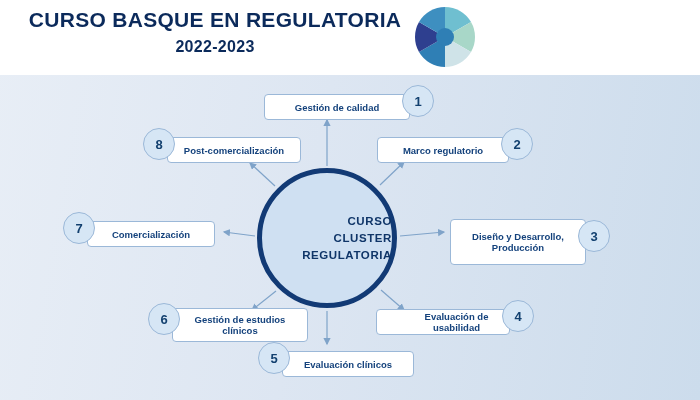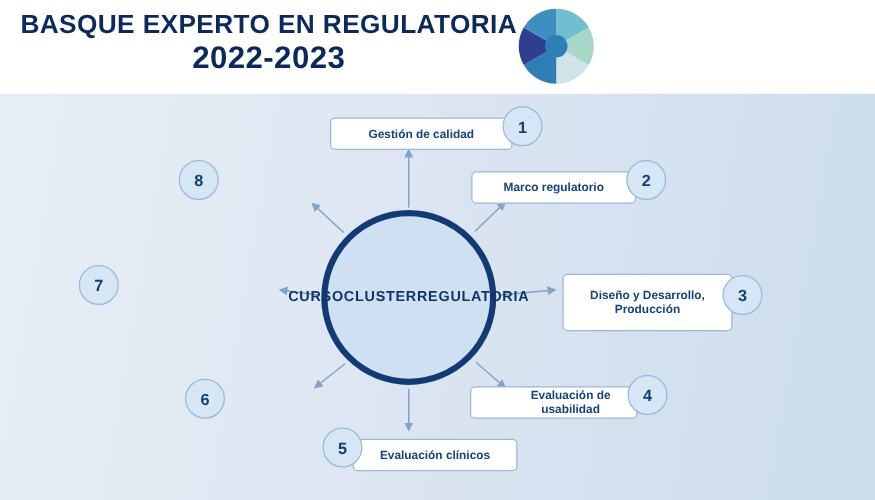--- a/index.html
+++ b/index.html
@@ -36,21 +36,21 @@
     top: 6px;
     width: 430px;
     text-align: center;
     color: #0b2a5b;
     font-weight: bold;
     font-size: 21px;
     line-height: 27px;
     letter-spacing: 0.3px;
   }
   .title-line2 {
-    font-size: 25px;
+    font-size: 16px;
   }
 
   .logo-wrap {
     position: absolute;
     right: 8px;
     top: 4px;
     width: 278px;
     height: 66px;
     display: flex;
     align-items: center;
@@ -82,22 +82,22 @@
     position: absolute;
     left: 257px;
     top: 168px;
     width: 140px;
     height: 140px;
     border-radius: 50%;
     background: #cfe0f2;
     border: 5px solid #123a75;
     box-sizing: border-box;
     display: flex;
-    flex-direction: row;
-    align-items: center;
+    flex-direction: column;
+    align-items: flex-end;
     justify-content: center;
     color: #0f3568;
     font-weight: bold;
     font-size: 11.5px;
     line-height: 17px;
     letter-spacing: 0.6px;
     text-align: center;
   }
 
   .node {
@@ -175,21 +175,21 @@
     pointer-events: none;
   }
 </style>
 </head>
 <body>
 
 <div id="page">
 
   <div class="header">
     <div class="title-block">
-      <div>BASQUE EXPERTO EN REGULATORIA</div>
+      <div>CURSO BASQUE EN REGULATORIA</div>
       <div class="title-line2">2022-2023</div>
     </div>
 
     <div class="logo-wrap">
       <div class="logo-mark">
         <svg width="62" height="62" viewBox="0 0 62 62">
           <circle cx="31" cy="31" r="30" fill="#ffffff"></circle>
           <path d="M31 31 L31 1 A30 30 0 0 1 57 16 Z" fill="#6fbfd0"></path>
           <path d="M31 31 L57 16 A30 30 0 0 1 57 46 Z" fill="#a8d7c8"></path>
           <path d="M31 31 L57 46 A30 30 0 0 1 31 61 Z" fill="#cfe3e8"></path>
@@ -257,23 +257,26 @@
     <div class="num num-right">4</div>
   </div>
 
   <div class="node" id="node5">
     <div class="num num-left">5</div>
     <div class="chip">Evaluación clínicos</div>
   </div>
 
   <div class="node" id="node6">
     <div class="num num-left">6</div>
+    <div class="chip">Gestión de estudios clínicos</div>
   </div>
 
   <div class="node" id="node7">
     <div class="num num-left">7</div>
+    <div class="chip">Comercialización</div>
   </div>
 
   <div class="node" id="node8">
     <div class="num num-left">8</div>
+    <div class="chip">Post-comercialización</div>
   </div>
 
 </div>
 
 </body></html>

